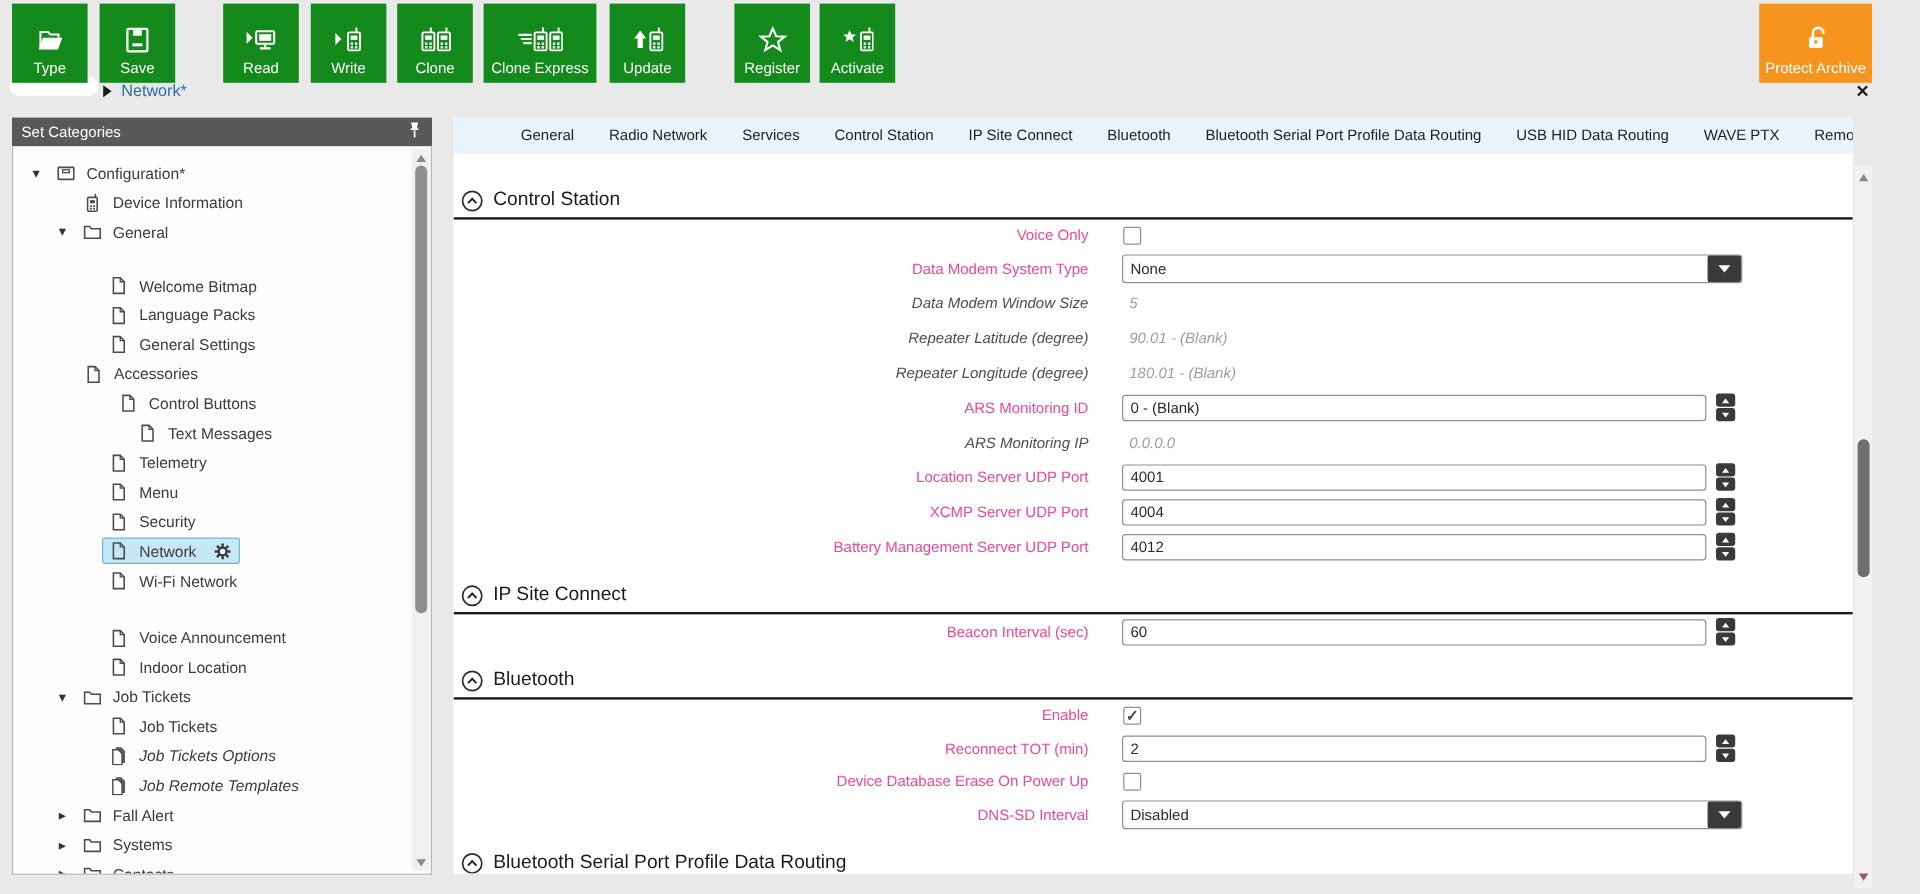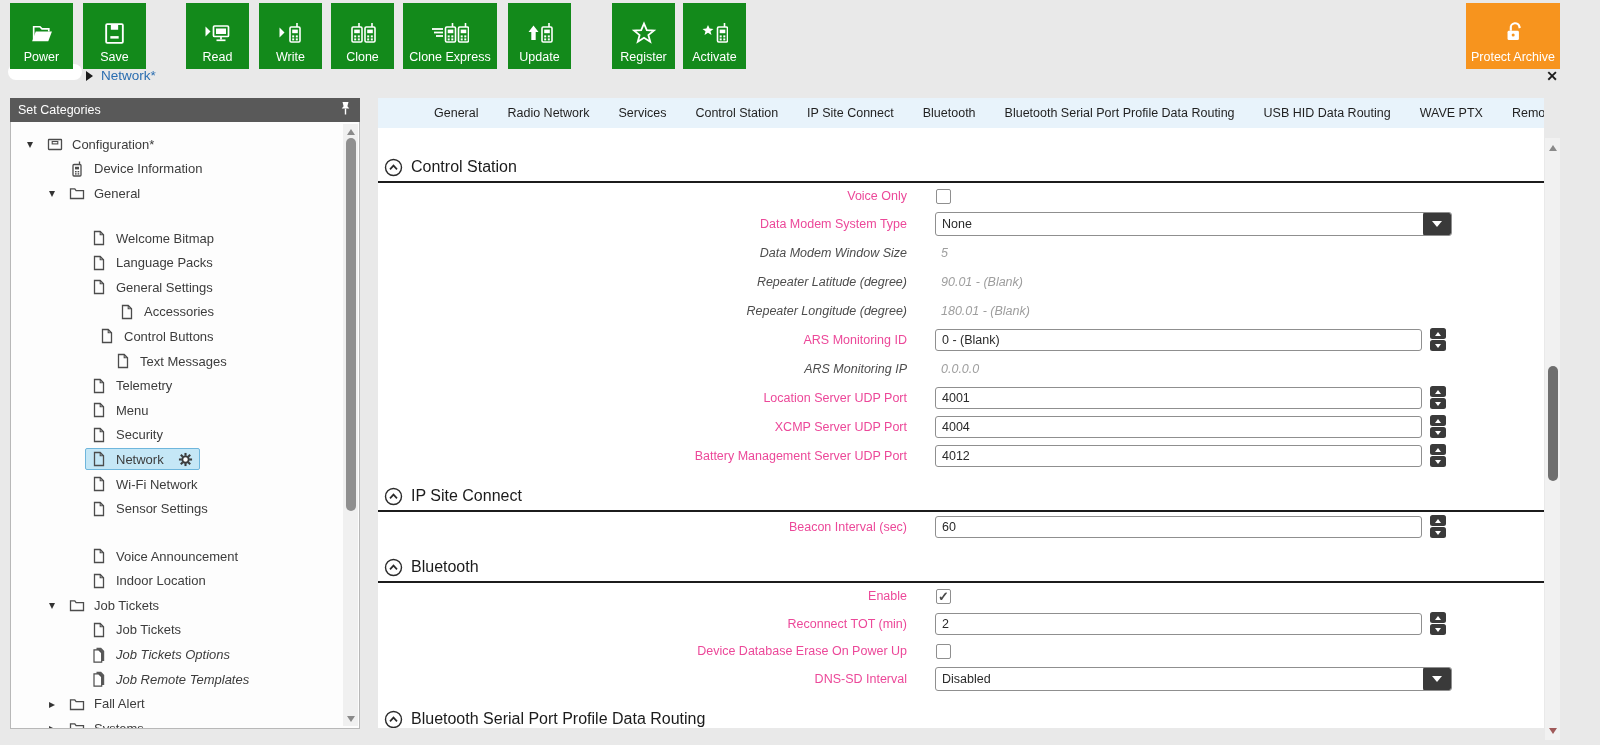--- a/index.html
+++ b/index.html
@@ -84,21 +84,21 @@
     <span class="dt-label">Network*</span>
   </div>
   <span class="win-close">✕</span>
 <div class="tb-btn" style="left: 10px;">
       <span class="ticon">
         <svg width="27" height="25" viewBox="0 0 24 24">
           <path d="M4.5 17.5 V5.5 h6 l2 2 h6.5 v2.5" fill="none" stroke="#fff" stroke-width="1.6"></path>
           <path d="M3 19.5 L6.5 10 H22 L18.5 19.5 Z" fill="#fff"></path>
         </svg>
       </span>
-                 <span class="tlabel">Power</span>
+                 <span class="tlabel">Type</span>
     </div>
     <div class="tb-btn" style="left: 83px;">
       <span class="ticon">
         <svg width="25" height="25" viewBox="0 0 24 24">
           <rect x="4" y="3" width="16" height="18" rx="1" fill="none" stroke="#fff" stroke-width="1.8"></rect>
           <rect x="8.5" y="3.8" width="7" height="4.6" fill="#fff"></rect>
           <rect x="8" y="14.5" width="8" height="2.4" fill="#fff"></rect>
         </svg>
       </span>
                  <span class="tlabel">Save</span>
@@ -322,21 +322,21 @@
           <span class="tr-inner">
             <span class="tr-icon">
               <svg width="16" height="16" viewBox="0 0 16 16">
                 <path d="M3.5 1.5 h5.7 l3.3 3.3 V14.5 H3.5 z" fill="none" stroke="#4c4c4c" stroke-width="1.3"></path>
                 <path d="M9.2 1.5 V4.8 h3.3" fill="none" stroke="#4c4c4c" stroke-width="1.1"></path>
               </svg>
             </span>
             <span class="tr-label">General Settings</span>
           </span>
         </div>
-        <div class="tree-row" style="padding-left: 80px;">
+        <div class="tree-row" style="padding-left: 31px;">
           <span class="tr-arrow"></span>
           <span class="tr-inner">
             <span class="tr-icon">
               <svg width="16" height="16" viewBox="0 0 16 16">
                 <path d="M3.5 1.5 h5.7 l3.3 3.3 V14.5 H3.5 z" fill="none" stroke="#4c4c4c" stroke-width="1.3"></path>
                 <path d="M9.2 1.5 V4.8 h3.3" fill="none" stroke="#4c4c4c" stroke-width="1.1"></path>
               </svg>
             </span>
             <span class="tr-label">Accessories</span>
           </span>
@@ -433,32 +433,20 @@
           <span class="tr-inner">
             <span class="tr-icon">
               <svg width="16" height="16" viewBox="0 0 16 16">
                 <path d="M3.5 1.5 h5.7 l3.3 3.3 V14.5 H3.5 z" fill="none" stroke="#4c4c4c" stroke-width="1.3"></path>
                 <path d="M9.2 1.5 V4.8 h3.3" fill="none" stroke="#4c4c4c" stroke-width="1.1"></path>
               </svg>
             </span>
             <span class="tr-label">Wi-Fi Network</span>
           </span>
         </div>
-        <div class="tree-row" style="padding-left: 52px;">
-          <span class="tr-arrow"></span>
-          <span class="tr-inner">
-            <span class="tr-icon">
-              <svg width="16" height="16" viewBox="0 0 16 16">
-                <path d="M3.5 1.5 h5.7 l3.3 3.3 V14.5 H3.5 z" fill="none" stroke="#4c4c4c" stroke-width="1.3"></path>
-                <path d="M9.2 1.5 V4.8 h3.3" fill="none" stroke="#4c4c4c" stroke-width="1.1"></path>
-              </svg>
-            </span>
-            <span class="tr-label">Sensor Settings</span>
-          </span>
-        </div>
         <div class="tree-row" style="padding-left: 52px; margin-top: 23px;">
           <span class="tr-arrow"></span>
           <span class="tr-inner">
             <span class="tr-icon">
               <svg width="16" height="16" viewBox="0 0 16 16">
                 <path d="M3.5 1.5 h5.7 l3.3 3.3 V14.5 H3.5 z" fill="none" stroke="#4c4c4c" stroke-width="1.3"></path>
                 <path d="M9.2 1.5 V4.8 h3.3" fill="none" stroke="#4c4c4c" stroke-width="1.1"></path>
               </svg>
             </span>
             <span class="tr-label">Voice Announcement</span>

